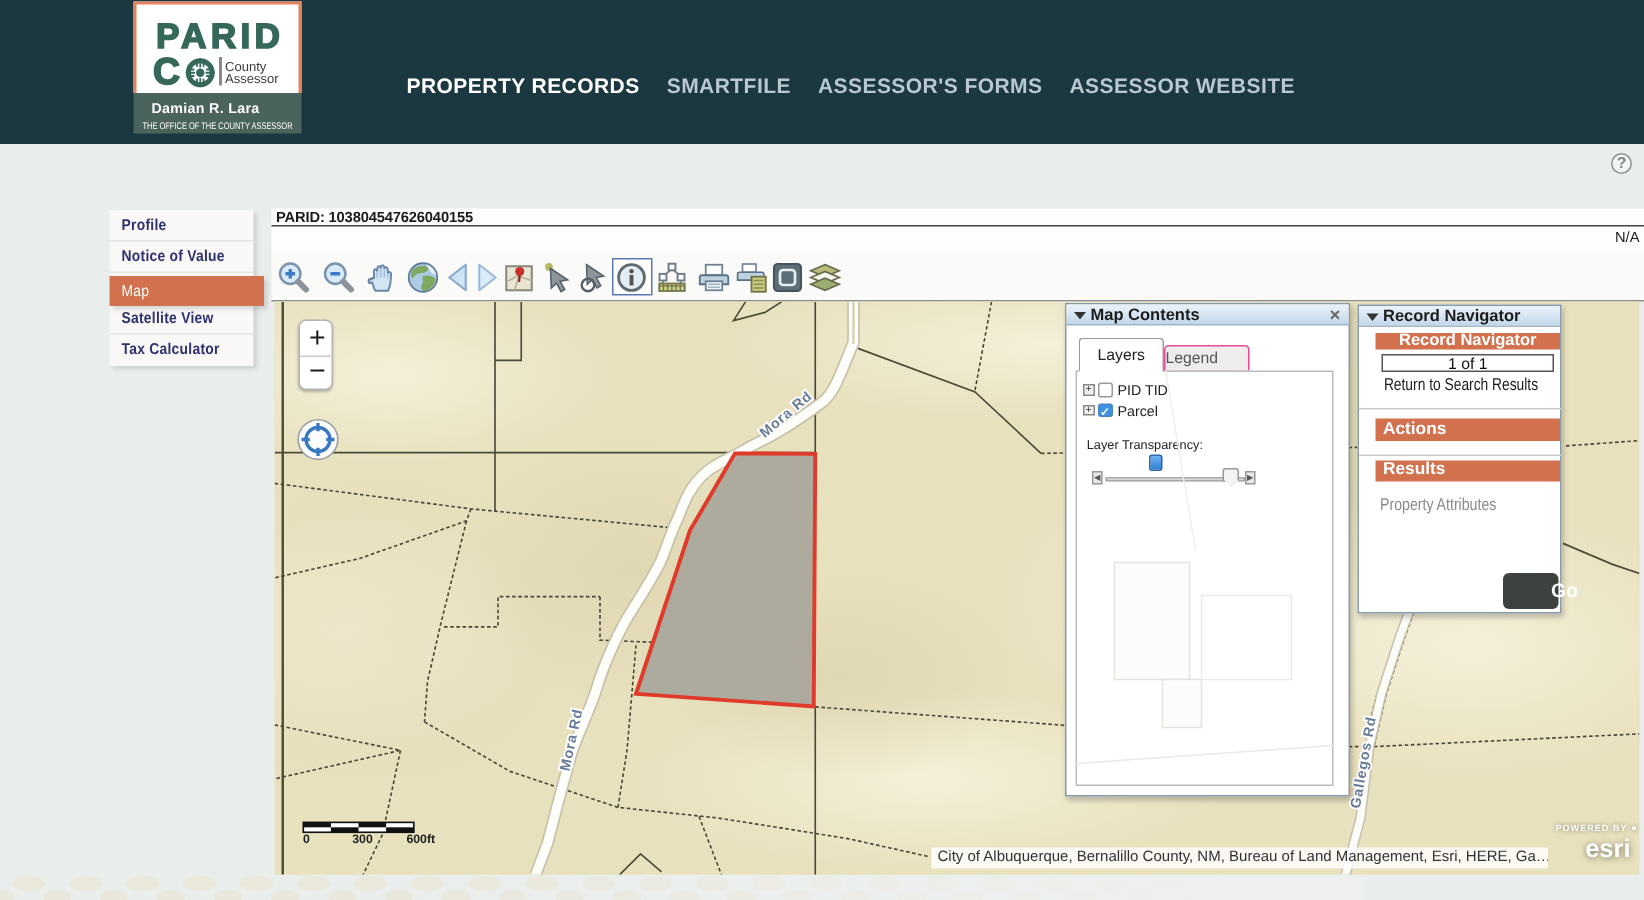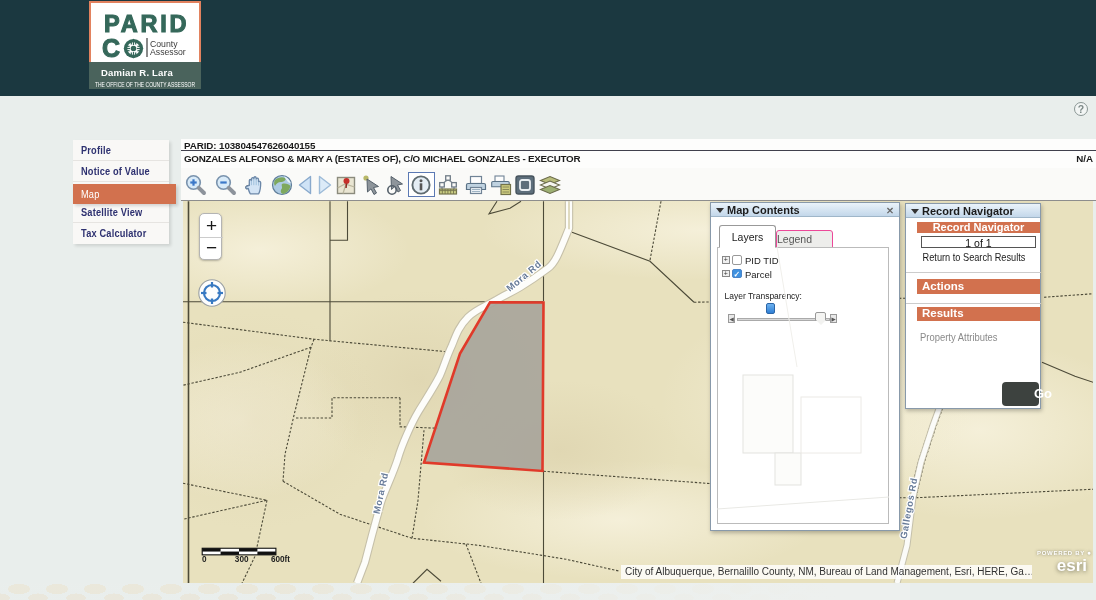--- a/index.html
+++ b/index.html
@@ -24,21 +24,21 @@
 
 .side{position:absolute;left:73px;top:140px;width:96px;background:#f9f8f6;box-shadow:2px 2px 3px rgba(0,0,0,.12);}
 .side .it{height:20.8px;line-height:20.8px;padding-left:8px;font-size:10.5px;font-weight:bold;color:#2e3170;border-bottom:1px solid #e6e4e1;white-space:nowrap;transform-origin:left center;}
 .side .it span,.sel span{display:inline-block;transform:scaleX(.88);transform-origin:left center;letter-spacing:.2px;}
 .sel{position:absolute;left:73px;top:183.9px;width:102.6px;height:20.3px;line-height:20.3px;background:#d2714e;color:#fff;font-size:10.5px;font-weight:normal;padding-left:8px;box-shadow:2px 2px 3px rgba(0,0,0,.15);}
 
 .strip{position:absolute;left:181px;top:139px;width:915px;height:29px;background:#fdfdfc;}
 .parid{position:absolute;left:184px;top:139.8px;font-size:9.8px;font-weight:bold;color:#1a1a1a;letter-spacing:-.1px;}
 .sepline{position:absolute;left:181px;top:150.3px;width:915px;height:1.2px;background:#40404c;}
 .owner{position:absolute;left:184px;top:152.8px;font-size:9.8px;font-weight:bold;color:#1a1a1a;letter-spacing:-.25px;}
-.na{position:absolute;left:1040px;top:153px;width:53px;text-align:right;font-size:9.8px;font-weight:bold;color:#1a1a1a;}
+.na{position:absolute;left:1040px;top:153px;width:53px;text-align:right;font-size:9.8px;font-weight:normal;color:#1a1a1a;}
 
 .toolbar{position:absolute;left:181px;top:168px;width:915px;height:33px;background:#fafaf8;border-bottom:1.5px solid #8d8d8d;}
 .ic{position:absolute;top:173px;width:24px;height:24px;}
 .icsel{position:absolute;left:408px;top:172px;width:27px;height:25px;border:1.5px solid #5b79b4;background:#fff;}
 
 .map{position:absolute;left:183px;top:201px;width:910px;height:381.5px;background:#e8e1be;overflow:hidden;}
 
 .zoomctl{position:absolute;left:199px;top:213px;width:23px;height:47px;background:#fff;border:1px solid #b4b4b4;border-radius:5px;box-shadow:0 1px 2px rgba(0,0,0,.25);}
 .zoomctl .plus,.zoomctl .minus{position:absolute;left:0;width:23px;text-align:center;font-size:19px;color:#1a1a1a;}
 .zoomctl .plus{top:1px;}
@@ -57,20 +57,26 @@
 .esri{position:absolute;left:1037px;top:549px;width:50px;color:#fff;text-align:right;}
 .dots{position:absolute;left:0px;top:582.5px;width:910px;height:17.5px;
 background-image:radial-gradient(ellipse 17px 8px at 19px 6px, #eae7d9 64%, rgba(234,231,217,0) 65%),radial-gradient(ellipse 15px 7px at 0px 15px, #e9e6da 64%, rgba(233,230,218,0) 65%),radial-gradient(ellipse 15px 7px at 38px 15px, #e9e6da 64%, rgba(233,230,218,0) 65%);
 background-size:38px 18px;}
 .dots:after{content:"";position:absolute;left:0;top:0;width:100%;height:100%;background:linear-gradient(90deg,rgba(237,240,238,.1) 30%,rgba(237,240,238,.75) 70%,#edf0ee 92%);}
 </style>
 </head>
 <body>
 <div class="page">
   <div class="header">
+    <div class="nav">
+        <span class="active">PROPERTY RECORDS</span>
+        <span>SMARTFILE</span>
+        <span>ASSESSOR'S FORMS</span>
+        <span>ASSESSOR WEBSITE</span>
+      </div>
     <div class="logo">
       <div class="white">
         <div class="bern">PARID</div>
         <div class="co">C</div>
         <svg class="zia" viewBox="0 0 24 24">
           <circle cx="12" cy="12" r="11" fill="#35685a"></circle>
           <circle cx="12" cy="12" r="7.2" fill="#ffffff"></circle>
           <circle cx="12" cy="12" r="3.2" fill="#35685a"></circle>
           <g stroke="#35685a" stroke-width="1.4">
             <line x1="12" y1="1" x2="12" y2="8"></line>
@@ -102,21 +108,20 @@
     <div class="it"><span>Profile</span></div>
     <div class="it"><span>Notice of Value</span></div>
     <div class="it" style="visibility:hidden">Map</div>
     <div class="it"><span>Satellite View</span></div>
     <div class="it" style="border-bottom:none"><span>Tax Calculator</span></div>
   </div>
   <div class="sel"><span>Map</span></div>
   <div class="strip"></div>
   <div class="parid">PARID: 103804547626040155</div>
   <div class="sepline"></div>
-  <div class="owner">GONZALES ALFONSO &amp; MARY A (ESTATES OF), C/O MICHAEL GONZALES - EXECUTOR</div>
   <div class="na">N/A</div>
   <div class="toolbar"></div>
   <div class="icsel"></div>
   <svg class="ic" style="left:184px" viewBox="0 0 24 24">
       <circle cx="9.5" cy="9.5" r="6.8" fill="#d8eaf8" stroke="#7a93ad" stroke-width="1.6"></circle>
       <line x1="14.8" y1="14.8" x2="20" y2="20" stroke="#8d939b" stroke-width="4" stroke-linecap="round"></line>
       <line x1="9.5" y1="6.3" x2="9.5" y2="12.7" stroke="#3c78c8" stroke-width="2.2"></line>
       <line x1="6.3" y1="9.5" x2="12.7" y2="9.5" stroke="#3c78c8" stroke-width="2.2"></line>
     </svg>
   <svg class="ic" style="left:214px" viewBox="0 0 24 24">

